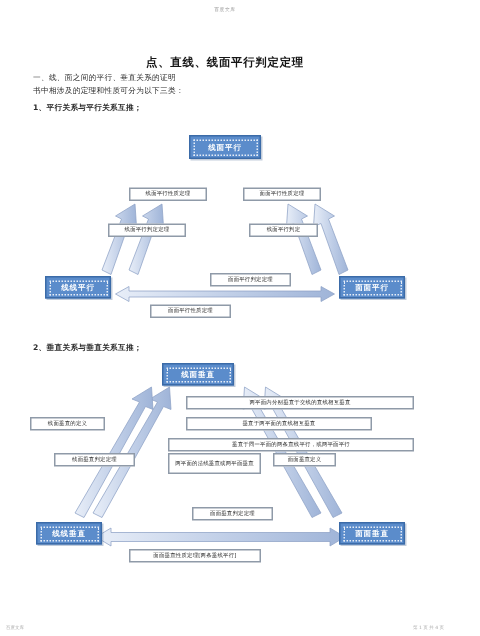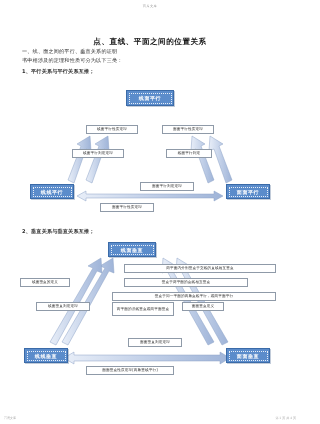--- a/index.html
+++ b/index.html
@@ -75,21 +75,21 @@
 
   .arrow-svg{position:absolute;left:0;top:0;width:300px;height:100%;overflow:visible;}
 </style>
 </head>
 <body>
 
 <div class="page">
 
   <div class="hdr-stamp">百度文库</div>
 
-  <div class="doc-title">点、直线、平面之间的位置关系</div>
+  <div class="doc-title">点、直线、线面平行判定定理</div>
 
   <div class="para p1">一、线、面之间的平行、垂直关系的证明</div>
   <div class="para p2">书中相涉及的定理和性质可分为以下三类：</div>
   <div class="para p3">1、平行关系与平行关系互推；</div>
 
   <div class="diagram" id="diagram-1">
 
     <svg class="arrow-svg" viewBox="0 0 300 132" preserveAspectRatio="none">
       <defs>
         <linearGradient id="g1" x1="0" y1="0" x2="1" y2="0">

